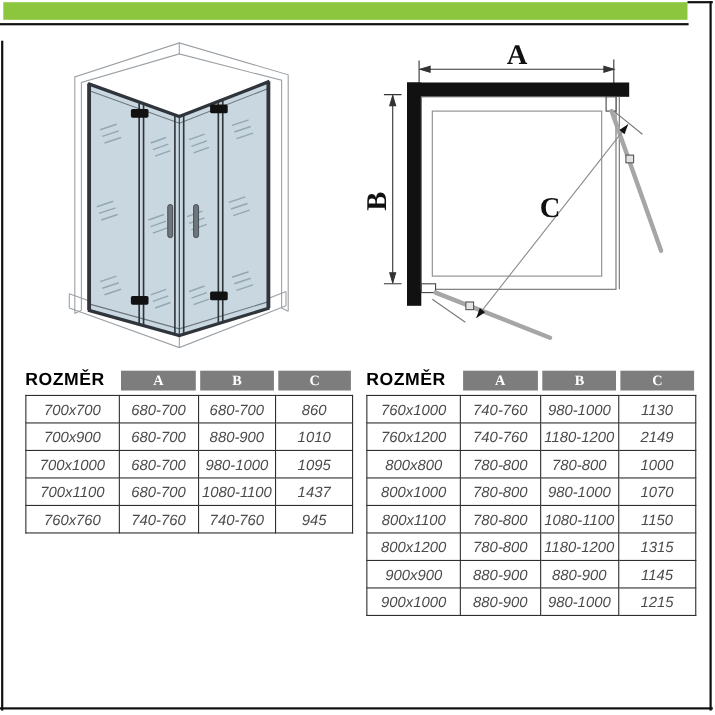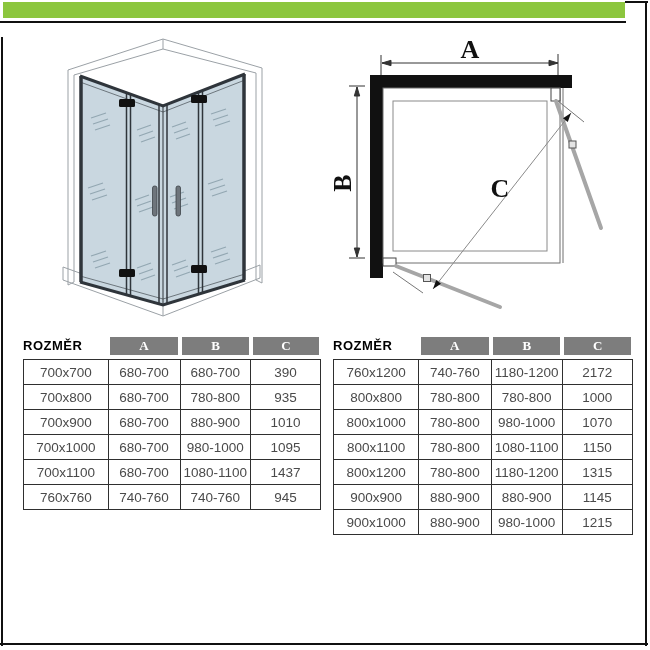--- a/index.html
+++ b/index.html
@@ -17,29 +17,29 @@
   
   .iso-svg{position:absolute;left:55px;top:30px;}
   .plan-svg{position:absolute;left:330px;top:25px;}
   .plan-label{font-family:"Liberation Serif",serif;font-weight:bold;font-size:26px;fill:#111;}
   
   .dim-table{position:absolute;top:336px;width:298px;}
   .dim-table.left{left:23px;}
   .dim-table.right{left:333px;width:300px;}
   .dt-head{display:grid;grid-template-columns:28.5% 24.2% 23.8% 23.5%;height:19px;margin-bottom:4px;}
   .dt-title{
-    font-weight:800;font-size:13px;line-height:19px;color:#000;
+    font-weight:800;font-size:16px;line-height:19px;color:#000;
     letter-spacing:.5px;white-space:nowrap;
   }
   .dt-col{
     background:#7d7d7d;color:#ffffff;margin:1px 2px 0 2px;
     font-family:"Liberation Serif",serif;font-weight:bold;font-size:13px;
     text-align:center;line-height:17px;
   }
-  table.dt-body{width:100%;border-collapse:collapse;table-layout:fixed;}
+  table.dt-body{width:100%;border-collapse:collapse;table-layout:fixed;font-style:italic;}
   table.dt-body td{
     border:1px solid #2f2f2f;height:24px;text-align:center;vertical-align:middle;
     font-size:13.5px;color:#4a4a4a;padding:0;white-space:nowrap;
   }
 </style>
 </head>
 <body>
 
 <div class="page">
 
@@ -167,27 +167,21 @@
           <col style="width:28.5%">
           <col style="width:24.2%">
           <col style="width:23.8%">
           <col style="width:23.5%">
         </colgroup>
       <tbody>
           <tr>
             <td>700x700</td>
             <td>680-700</td>
             <td>680-700</td>
-            <td>390</td>
-          </tr>
-          <tr>
-            <td>700x800</td>
-            <td>680-700</td>
-            <td>780-800</td>
-            <td>935</td>
+            <td>860</td>
           </tr>
           <tr>
             <td>700x900</td>
             <td>680-700</td>
             <td>880-900</td>
             <td>1010</td>
           </tr>
           <tr>
             <td>700x1000</td>
             <td>680-700</td>
@@ -219,24 +213,30 @@
     </div>
     <table class="dt-body">
       <colgroup>
           <col style="width:28.5%">
           <col style="width:24.2%">
           <col style="width:23.8%">
           <col style="width:23.5%">
         </colgroup>
       <tbody>
           <tr>
+            <td>760x1000</td>
+            <td>740-760</td>
+            <td>980-1000</td>
+            <td>1130</td>
+          </tr>
+          <tr>
             <td>760x1200</td>
             <td>740-760</td>
             <td>1180-1200</td>
-            <td>2172</td>
+            <td>2149</td>
           </tr>
           <tr>
             <td>800x800</td>
             <td>780-800</td>
             <td>780-800</td>
             <td>1000</td>
           </tr>
           <tr>
             <td>800x1000</td>
             <td>780-800</td>

